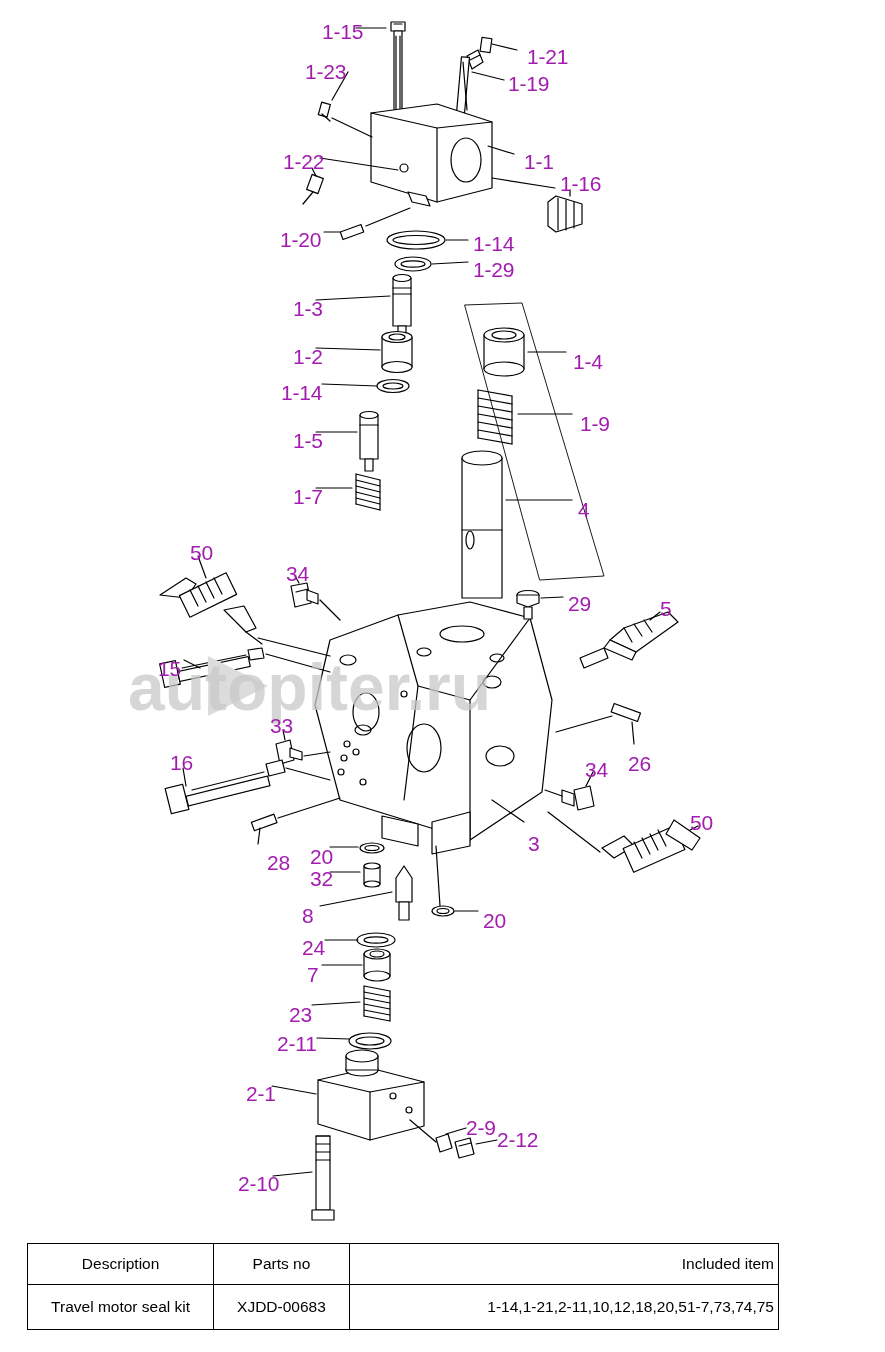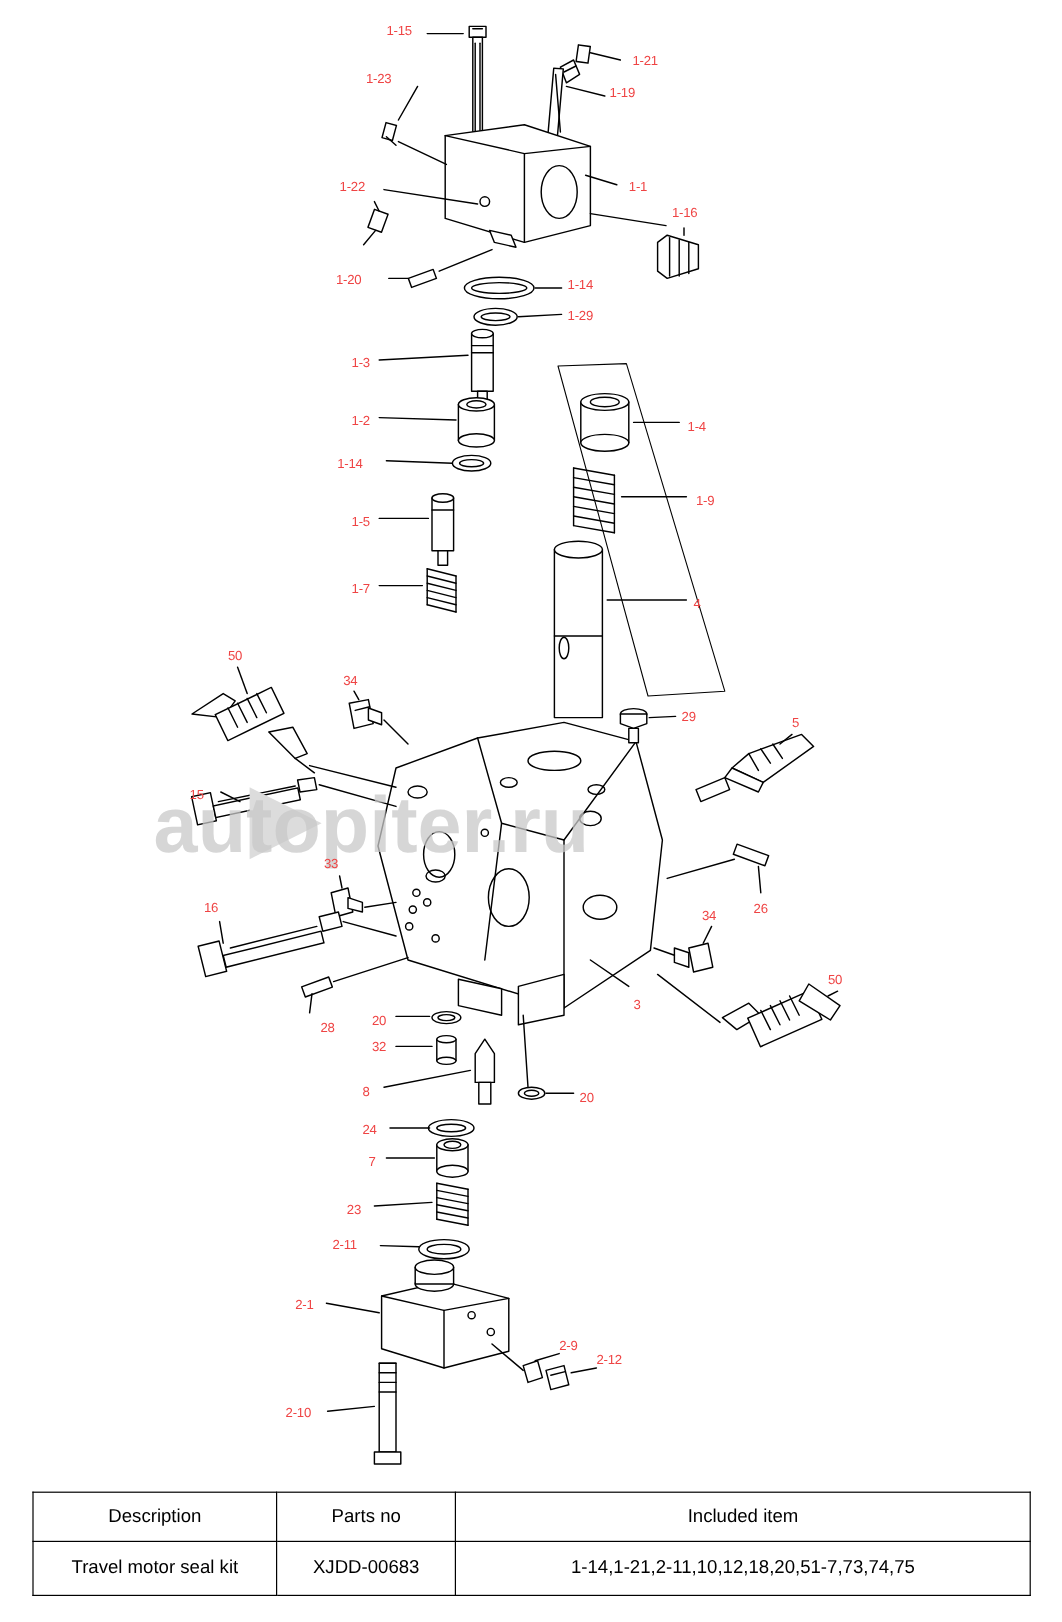--- a/index.html
+++ b/index.html
@@ -22,54 +22,54 @@
     height: 1352px;
   }
   svg.art {
     position: absolute;
     left: 0; top: 0;
     width: 885px;
     height: 1352px;
   }
   .callout {
     position: absolute;
-    font-size: 11px;
+    font-size: 21px;
     font-family: "Liberation Sans", sans-serif;
-    color: #ef4444;
+    color: #a21caf;
     white-space: nowrap;
     letter-spacing: -0.2px;
   }
   .wm-text {
     font-family: "Liberation Sans", sans-serif;
     font-size: 66px;
     font-weight: bold;
     fill: #c9c9c9;
     opacity: 0.75;
   }
   
   #parts-table {
     position: absolute;
     left: 27px;
     top: 1243px;
-    width: 832px;
+    width: 752px;
     border-collapse: collapse;
     font-size: 15.5px;
     padding-left: 30px;
   }
   #parts-table td, #parts-table th {
     border: 1.6px solid #000;
     text-align: center;
     font-weight: normal;
     padding: 7px 4px;
     font-size: 15.5px;
     font-family: "Liberation Sans", sans-serif;
   }
   #parts-table .c-desc { width: 200px; }
   #parts-table .c-parts { width: 145px; }
-  #parts-table .c-incl  { width: 487px; }
+  #parts-table .c-incl  { width: 487px; text-align: right; }
   #parts-table tr.head td { height: 26px; }
   #parts-table tr.body td { height: 30px; }
 </style>
 </head>
 <body>
 
 <div id="diagram-stage">
 
   <svg class="art" viewBox="0 0 885 1352">
     <g fill="none" stroke="#000" stroke-width="1.2" stroke-linejoin="round" stroke-linecap="round">

